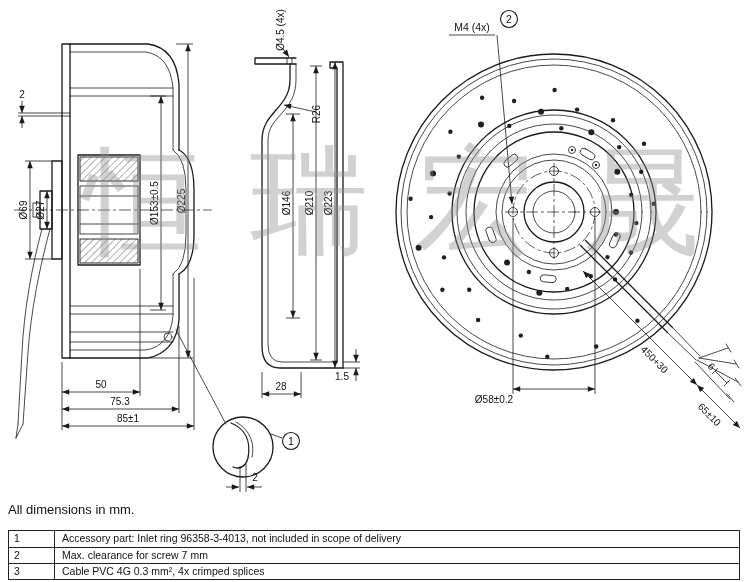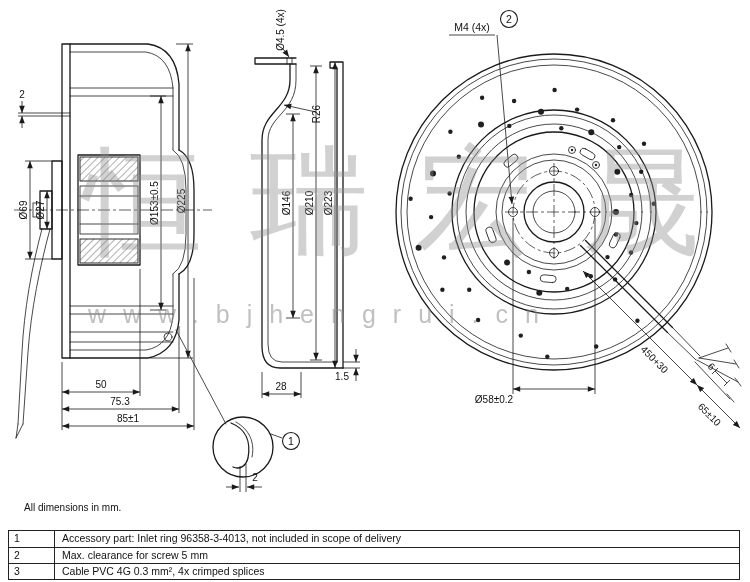--- a/index.html
+++ b/index.html
@@ -11,21 +11,21 @@
   .dim{fill:none;stroke:#1a1a1a;stroke-width:0.8}
   .cl{fill:none;stroke:#1a1a1a;stroke-width:0.7;stroke-dasharray:12 3 3 3}
   .hatch-rect{fill:url(#hatch);stroke:#1a1a1a;stroke-width:0.9}
   .dot{fill:#1f1f1f;stroke:none}
   .badge{fill:#fff;stroke:#1a1a1a;stroke-width:1.1}
   .dt{font:10px "Liberation Sans",sans-serif;fill:#111}
   .dtb{font:10.5px "Liberation Sans",sans-serif;fill:#111}
   .wm{position:absolute;inset:0;pointer-events:none}
   .wm-cjk{position:absolute;left:84px;top:142px;font-size:118px;line-height:1;letter-spacing:48px;font-weight:normal;color:rgba(140,140,140,0.40);white-space:nowrap}
   .wm-url{position:absolute;left:88px;top:300px;font-size:25px;letter-spacing:17px;color:rgba(140,140,140,0.55);white-space:nowrap}
-  .note{position:absolute;left:24px;top:502px;font-size:10px;color:#111}
+  .note{position:absolute;left:8px;top:502px;font-size:13px;color:#111}
   .tbl{position:absolute;left:8px;right:10px;top:530px;border:1px solid #222;background:#fff}
   .trow{display:flex;height:16px;line-height:15px;font-size:10.5px;color:#111}
   .trow + .trow{border-top:1px solid #222}
   .tnum{width:46px;border-right:1px solid #222;padding-left:5px;flex:none}
   .ttext{padding-left:7px;flex:1;white-space:nowrap;overflow:hidden}
 </style>
 </head>
 <body>
 
 <div id="canvas">
@@ -238,33 +238,32 @@
     <line class="dim" x1="697" y1="385" x2="740" y2="428" marker-start="url(#arr)" marker-end="url(#arr)"></line>
     <text class="dt" x="707" y="417" text-anchor="middle" transform="rotate(45 707 417)">65±10</text>
 
     <path class="dim" d="M718,368 L712,374 M730,380 L724,386 M715,371 L727,383"></path>
     <text class="dt" x="709" y="369" text-anchor="middle" transform="rotate(45 709 369)">6</text>
   </g>
 </svg>
 
 <div class="wm">
   <div class="wm-cjk">恒瑞宏晟</div>
-  <div class="wm-url">www.bjhengrui.cn</div>
 </div>
 
 <div class="note">All dimensions in mm.</div>
 
 <div class="tbl">
   <div class="trow">
     <div class="tnum">1</div>
     <div class="ttext">Accessory part: Inlet ring 96358-3-4013, not included in scope of delivery</div>
   </div>
   <div class="trow">
     <div class="tnum">2</div>
-    <div class="ttext">Max. clearance for screw 5 mm</div>
+    <div class="ttext">Max. clearance for screw 7 mm</div>
   </div>
   <div class="trow">
     <div class="tnum">3</div>
     <div class="ttext">Cable PVC 4G 0.3 mm², 4x crimped splices</div>
   </div>
 </div>
 
 </div>
 
 </body></html>

